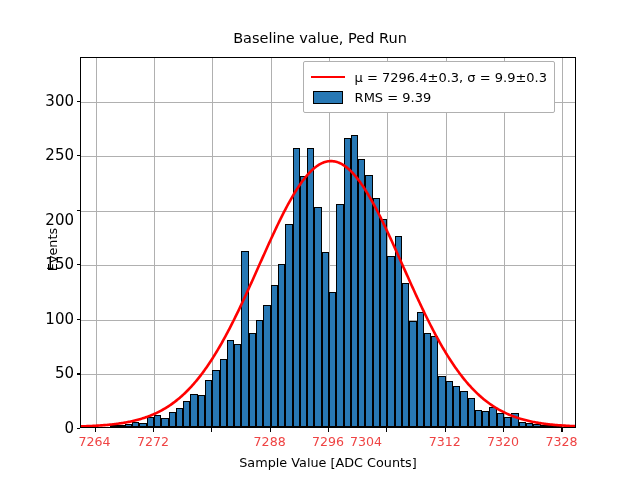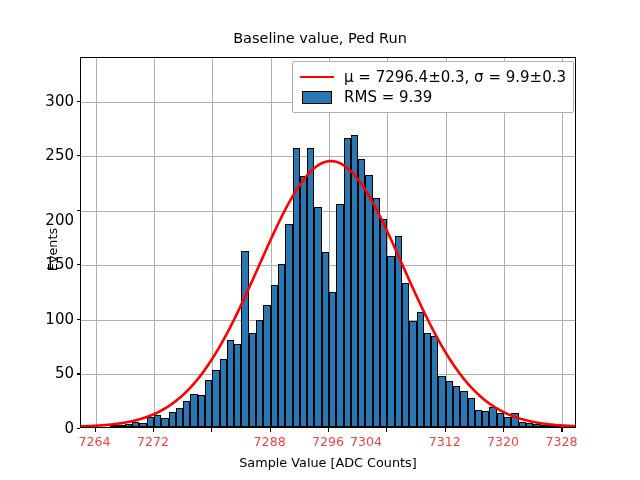--- a/index.html
+++ b/index.html
@@ -104,27 +104,27 @@
     width: 120px;
     text-align: center;
     font-size: 12.8px;
     color: #000000;
     transform: rotate(-90deg);
     transform-origin: center center;
   }
   
   #legend {
     position: absolute;
-    right: 1px;
+    right: 20px;
     top: 3px;
     background: #ffffff;
     border: 1px solid #b0b0b0;
     border-radius: 2px;
     padding: 5px 7px 5px 6px;
-    font-size: 15px;
+    font-size: 13px;
     color: #000000;
     line-height: 1;
   }
   .legend-row {
     display: flex;
     align-items: center;
     height: 20px;
   }
   .legend-key {
     width: 36px;

